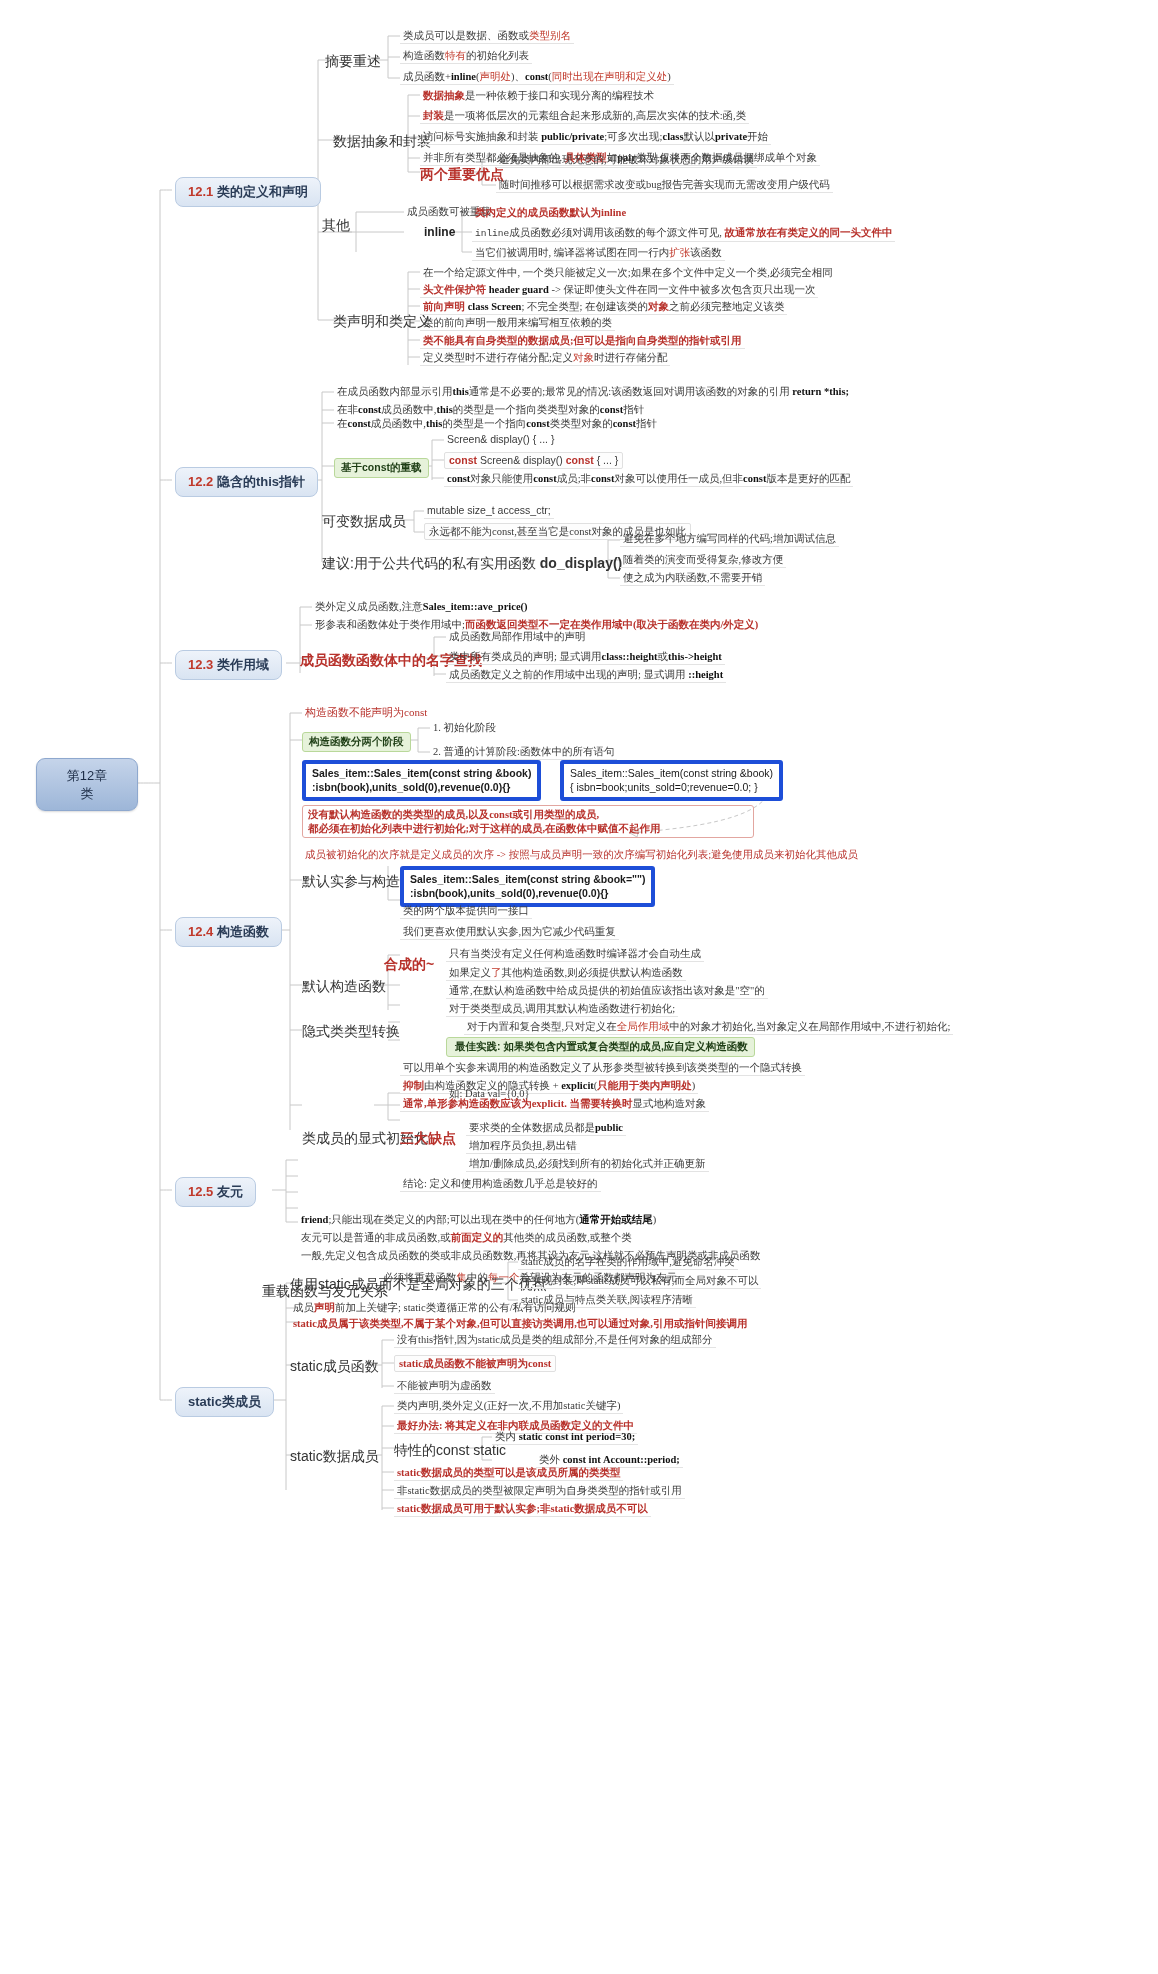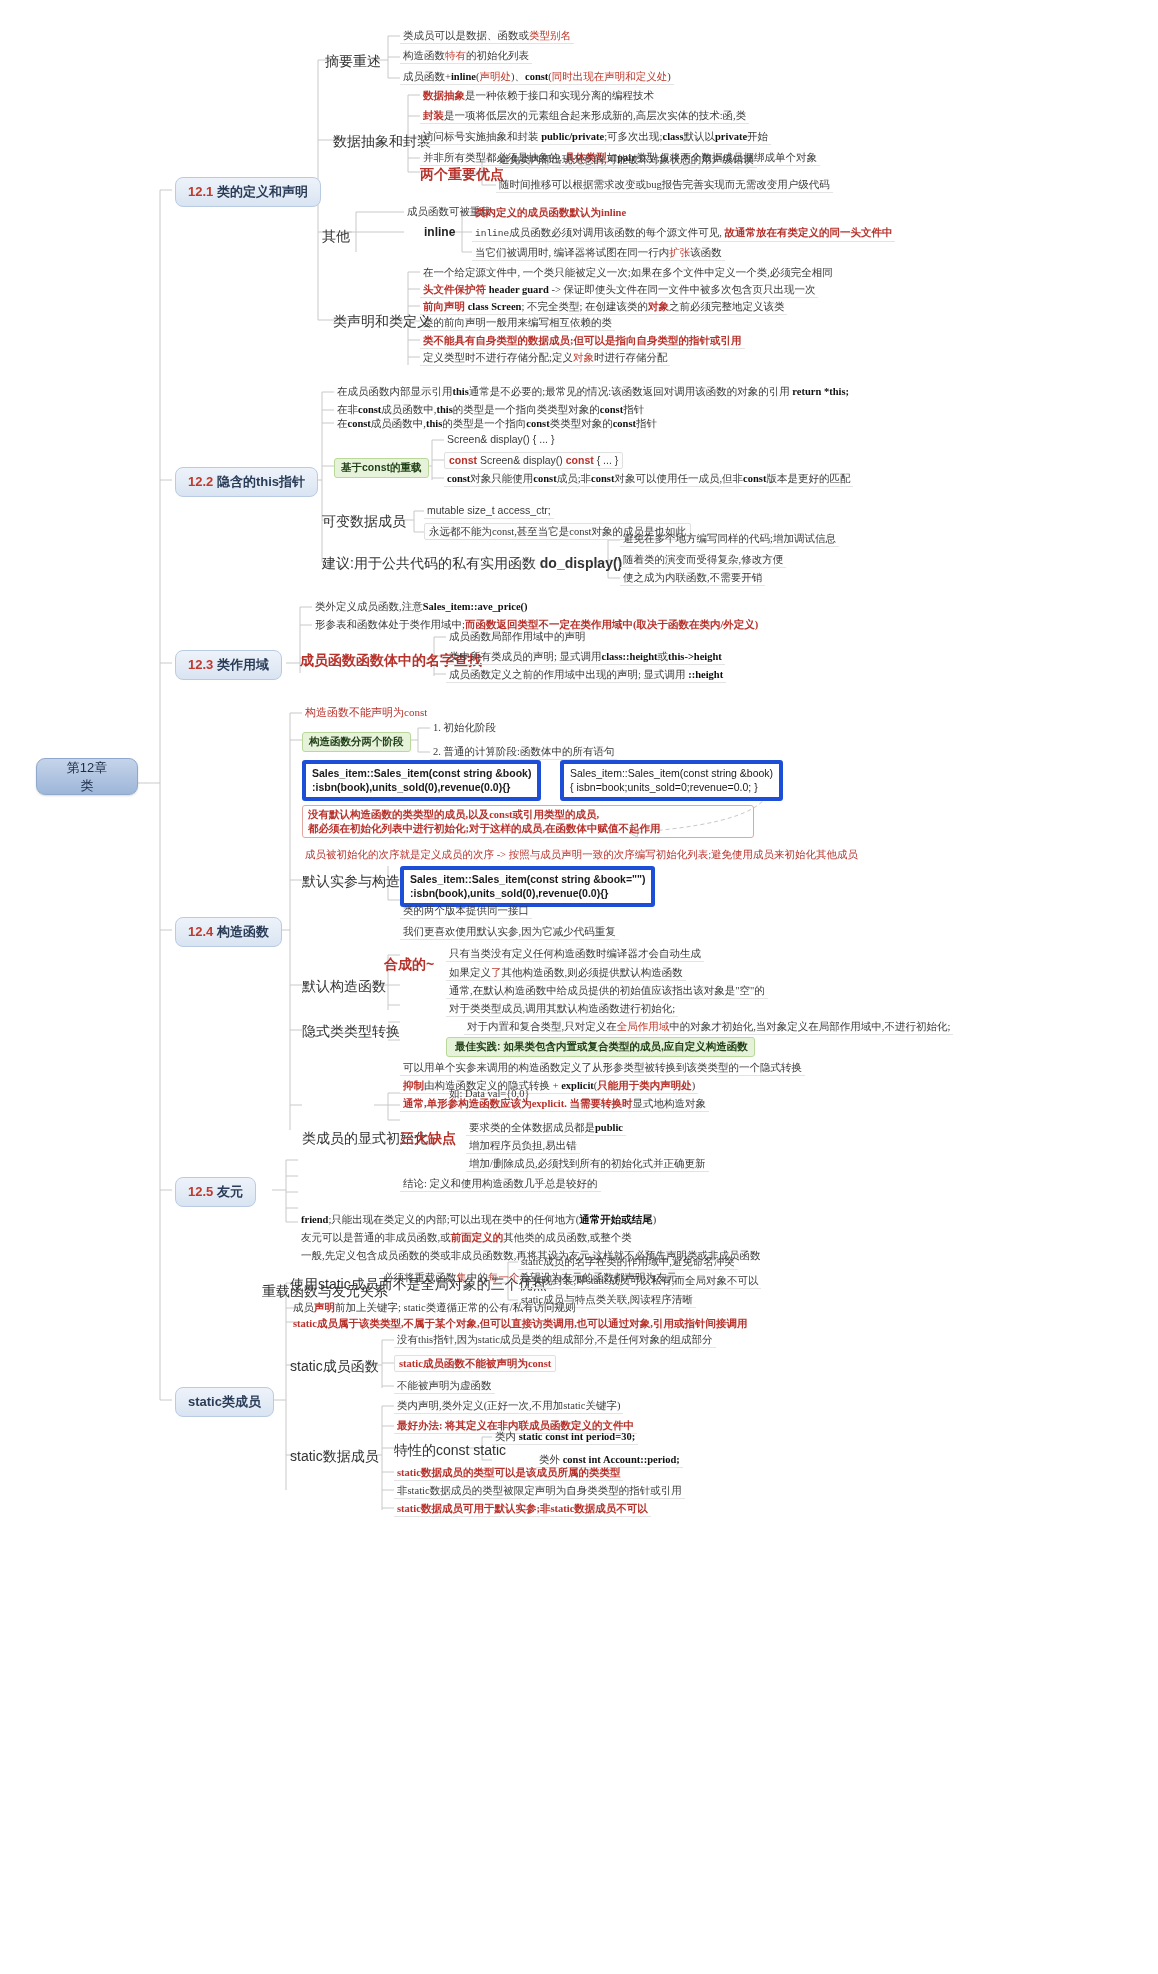--- a/index.html
+++ b/index.html
@@ -17,21 +17,21 @@
   
   .root{
     position:absolute;
     background:linear-gradient(180deg,#c5d4ea 0%,#9db6d8 100%);
     border:1px solid #8ea8ce;
     border-radius:9px;
     color:#1b2b45;
     font-size:13px;
     text-align:center;
     line-height:1.35;
-    padding:0 10px;
+    padding:8px 10px;
     box-shadow:0 1px 2px rgba(0,0,0,.15);
     font-family:"Liberation Sans","DejaVu Sans",sans-serif;
   }
 
   
   .lvl1{
     position:absolute;
     background:linear-gradient(180deg,#eef3fa 0%,#d9e4f2 100%);
     border:1px solid #b9cbe2;
     border-radius:8px;
@@ -301,21 +301,21 @@
 
 <div class="lvl2" style="left:333px;top:133px;">数据抽象和封装</div>
 <div class="leaf" style="left:420px;top:88px;"><span class="rb">数据抽象</span>是一种依赖于接口和实现分离的编程技术</div>
 <div class="leaf u" style="left:420px;top:108px;"><span class="rb">封装</span>是一项将低层次的元素组合起来形成新的,高层次实体的技术:函,类</div>
 <div class="leaf u" style="left:420px;top:129px;">访问标号实施抽象和封装 <b class="b">public/private</b>;可多次出现;<b class="b">class</b>默认以<b class="b">private</b>开始</div>
 <div class="leaf u" style="left:420px;top:150px;">并非所有类型都必须是抽象的. <span class="rb">具体类型</span>如<b class="b">pair</b>类型,仅将两个数据成员捆绑成单个对象</div>
 <div class="lvl2 red" style="left:420px;top:166px;">两个重要优点</div>
 <div class="leaf u" style="left:496px;top:152px;">避免类内部出现无意的,可能破坏对象状态的用户级错误</div>
 <div class="leaf u" style="left:496px;top:177px;">随时间推移可以根据需求改变或bug报告完善实现而无需改变用户级代码</div>
 
-<div class="lvl2" style="left:322px;top:228px;">其他</div>
+<div class="lvl2" style="left:322px;top:217px;">其他</div>
 <div class="leaf" style="left:404px;top:204px;">成员函数可被重载</div>
 <div class="lvl2 bold" style="left:424px;top:225px;font-size:12px;">inline</div>
 <div class="leaf" style="left:472px;top:205px;"><span class="rb">类内定义的成员函数默认为inline</span></div>
 <div class="leaf u" style="left:472px;top:225px;"><span class="mono">inline</span>成员函数必须对调用该函数的每个源文件可见, <span class="rb">故通常放在有类定义的同一头文件中</span></div>
 <div class="leaf u" style="left:472px;top:245px;">当它们被调用时, 编译器将试图在同一行内<span class="r">扩张</span>该函数</div>
 
 <div class="lvl2" style="left:333px;top:313px;">类声明和类定义</div>
 <div class="leaf" style="left:420px;top:265px;text-align:right;">在一个给定源文件中, 一个类只能被定义一次;如果在多个文件中定义一个类,必须完全相同</div>
 <div class="leaf u" style="left:420px;top:282px;"><span class="rb">头文件保护符</span> <b class="b">header guard</b> -&gt; 保证即使头文件在同一文件中被多次包含页只出现一次</div>
 <div class="leaf u" style="left:420px;top:299px;"><span class="rb">前向声明</span> <b class="b">class Screen</b>; 不完全类型; 在创建该类的<span class="rb">对象</span>之前必须完整地定义该类</div>

